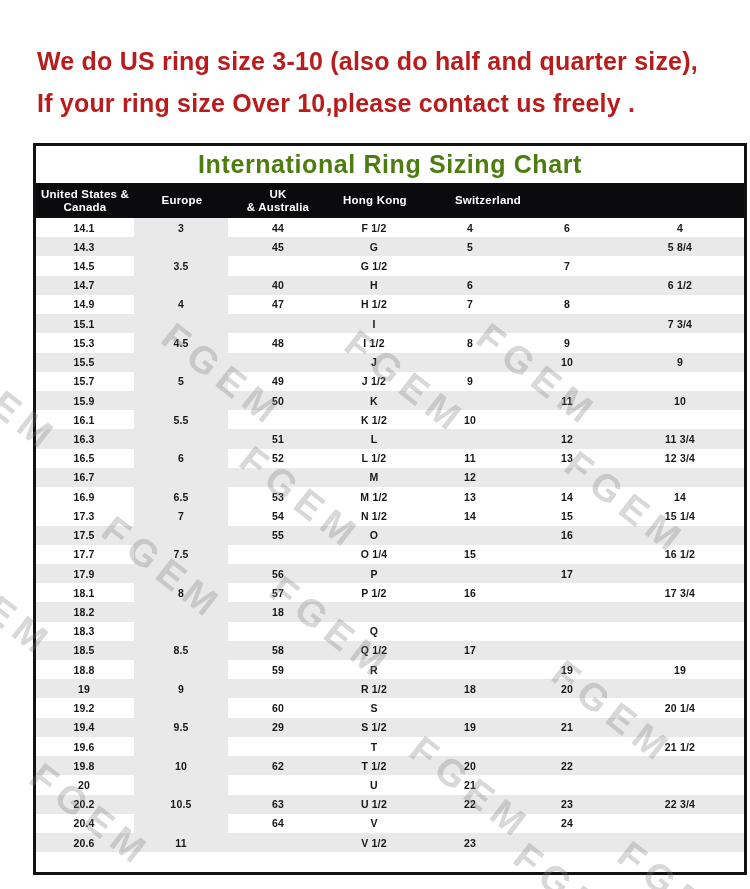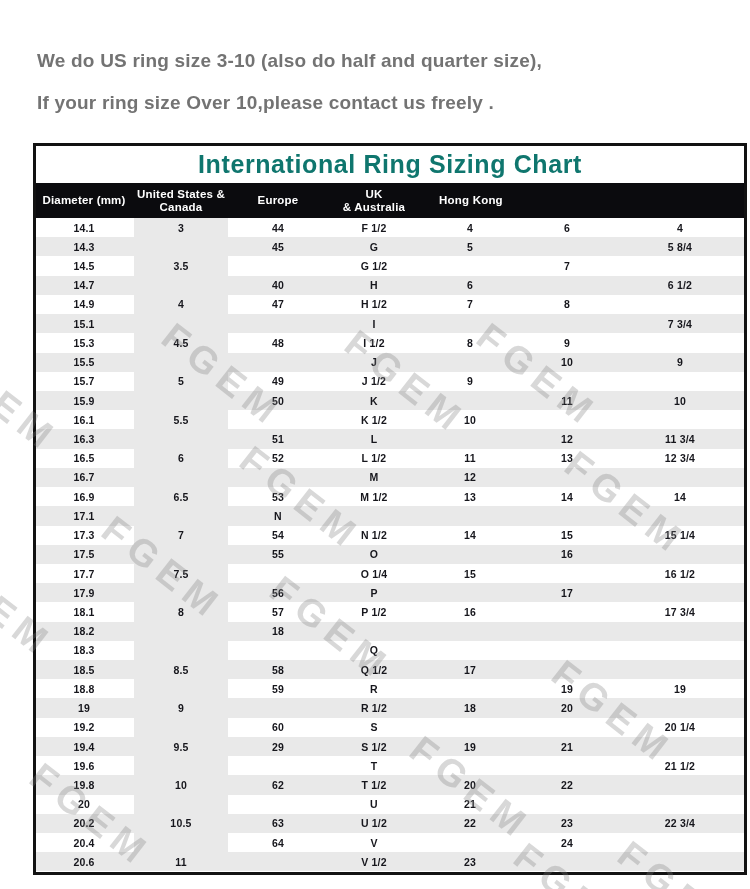--- a/index.html
+++ b/index.html
@@ -11,23 +11,23 @@
     width: 750px;
     height: 889px;
     position: relative;
     overflow: hidden;
     font-family: "Liberation Sans", sans-serif;
   }
   .intro {
     position: absolute;
     left: 37px;
     top: 40px;
-    font-size: 19px;
+    font-size: 25px;
     font-weight: bold;
-    color: #737373;
+    color: #b91c1c;
     line-height: 42px;
     letter-spacing: 0.2px;
     white-space: nowrap;
   }
   .chart {
     position: absolute;
     left: 33px;
     top: 143px;
     width: 714px;
     height: 732px;
@@ -35,21 +35,21 @@
     border: 3px solid #121212;
     background: #ffffff;
   }
   .chart-title {
     height: 37px;
     display: flex;
     align-items: center;
     justify-content: center;
     font-size: 25px;
     font-weight: bold;
-    color: #0f766e;
+    color: #4d7c0f;
     letter-spacing: 0.6px;
   }
   .chart-header {
     height: 35px;
     background: #0b0b0e;
     color: #ffffff;
     display: flex;
     align-items: stretch;
   }
   .hcell {
@@ -116,36 +116,36 @@
 <body>
 
 <div class="intro">
   <div>We do US ring size 3-10 (also do half and quarter size),</div>
   <div>If your ring size Over 10,please contact us freely .</div>
 </div>
 
 <div class="chart">
   <div class="chart-title">International Ring Sizing Chart</div>
   <div class="chart-header" id="header-row">
-      <div class="hcell c0">
-        <div>Diameter (mm)</div>
-      </div>
       <div class="hcell c1">
         <div>United States &amp;</div>
         <div>Canada</div>
       </div>
       <div class="hcell c2">
         <div>Europe</div>
       </div>
       <div class="hcell c3">
         <div>UK</div>
         <div>&amp; Australia</div>
       </div>
       <div class="hcell c5">
         <div>Hong Kong</div>
+      </div>
+      <div class="hcell c6">
+        <div>Switzerland</div>
       </div>
     </div>
   <div class="chart-body" id="table-body">
       <div class="trow even">
         <div class="tcell c0">14.1</div>
         <div class="tcell c1">3</div>
         <div class="tcell c2">44</div>
         <div class="tcell c3">F 1/2</div>
         <div class="tcell c4">4</div>
         <div class="tcell c5">6</div>
@@ -269,29 +269,20 @@
         <div class="tcell c6"></div>
       </div>
       <div class="trow even">
         <div class="tcell c0">16.9</div>
         <div class="tcell c1">6.5</div>
         <div class="tcell c2">53</div>
         <div class="tcell c3">M 1/2</div>
         <div class="tcell c4">13</div>
         <div class="tcell c5">14</div>
         <div class="tcell c6">14</div>
-      </div>
-      <div class="trow odd">
-        <div class="tcell c0">17.1</div>
-        <div class="tcell c1"></div>
-        <div class="tcell c2">N</div>
-        <div class="tcell c3"></div>
-        <div class="tcell c4"></div>
-        <div class="tcell c5"></div>
-        <div class="tcell c6"></div>
       </div>
       <div class="trow even">
         <div class="tcell c0">17.3</div>
         <div class="tcell c1">7</div>
         <div class="tcell c2">54</div>
         <div class="tcell c3">N 1/2</div>
         <div class="tcell c4">14</div>
         <div class="tcell c5">15</div>
         <div class="tcell c6">15 1/4</div>
       </div>

